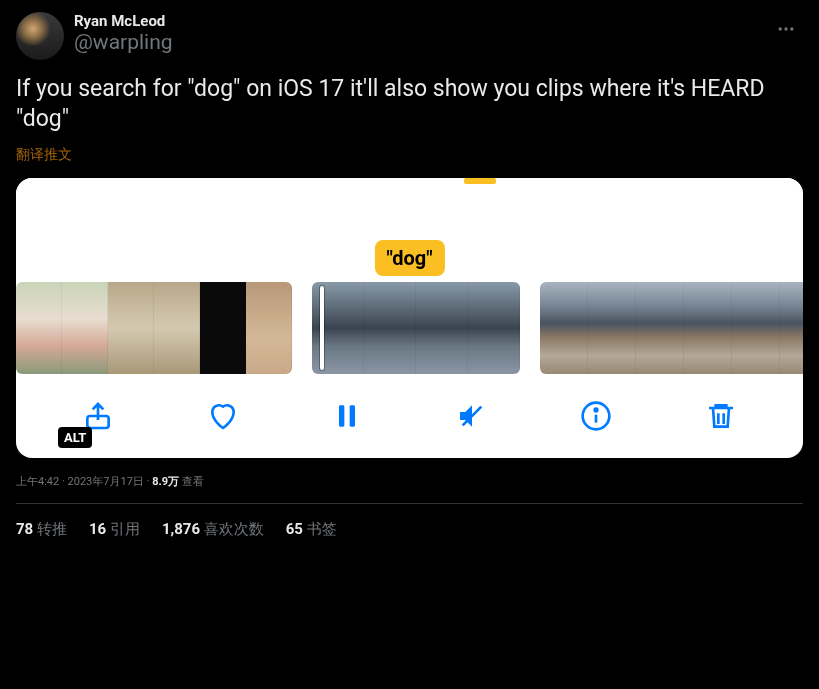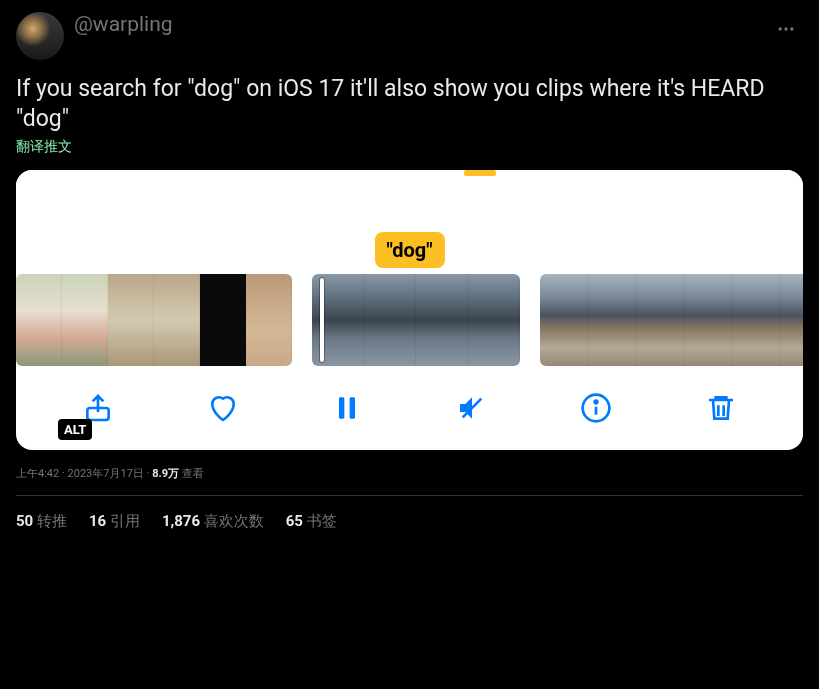--- a/index.html
+++ b/index.html
@@ -29,23 +29,23 @@
     width: 34px; height: 34px; display: flex; align-items: center; justify-content: center;
     border-radius: 50%;
   }
   .body-text {
     margin-top: 14px;
     font-size: 23px;
     line-height: 1.3;
     color: #e7e9ea;
   }
   .translate-link {
-    color: #86efac;
+    color: #a16207;
     font-size: 14px;
-    margin-top: 4px;
+    margin-top: 12px;
     cursor: pointer;
   }
   .media-card {
     margin-top: 14px;
     background: #fff;
     border-radius: 16px;
     overflow: hidden;
     position: relative;
     padding-bottom: 4px;
   }
@@ -143,20 +143,21 @@
   .stat { cursor: pointer; }
   .stat .count { color: #e7e9ea; font-weight: 700; }
 </style>
 </head>
 <body>
 
 <div class="tweet">
   <div class="header">
     <div class="avatar"></div>
     <div class="user-info">
+      <div class="name">Ryan McLeod</div>
       <div class="handle">@warpling</div>
     </div>
     <div class="more-btn">
       <svg viewBox="0 0 24 24" width="20" height="20" fill="currentColor">
           <circle cx="5" cy="12" r="2"></circle>
           <circle cx="12" cy="12" r="2"></circle>
           <circle cx="19" cy="12" r="2"></circle>
         </svg>
     </div>
   </div>
@@ -241,21 +242,21 @@
     <span> · </span>
     <span class="views-count">8.9万</span>
     <span> </span>
     <span>查看</span>
   </div>
 
   <div class="divider"></div>
 
   <div class="stats">
     <div class="stat">
-      <span class="count">50</span>
+      <span class="count">78</span>
       <span>转推</span>
     </div>
     <div class="stat">
       <span class="count">16</span>
       <span>引用</span>
     </div>
     <div class="stat">
       <span class="count">1,876</span>
       <span>喜欢次数</span>
     </div>

